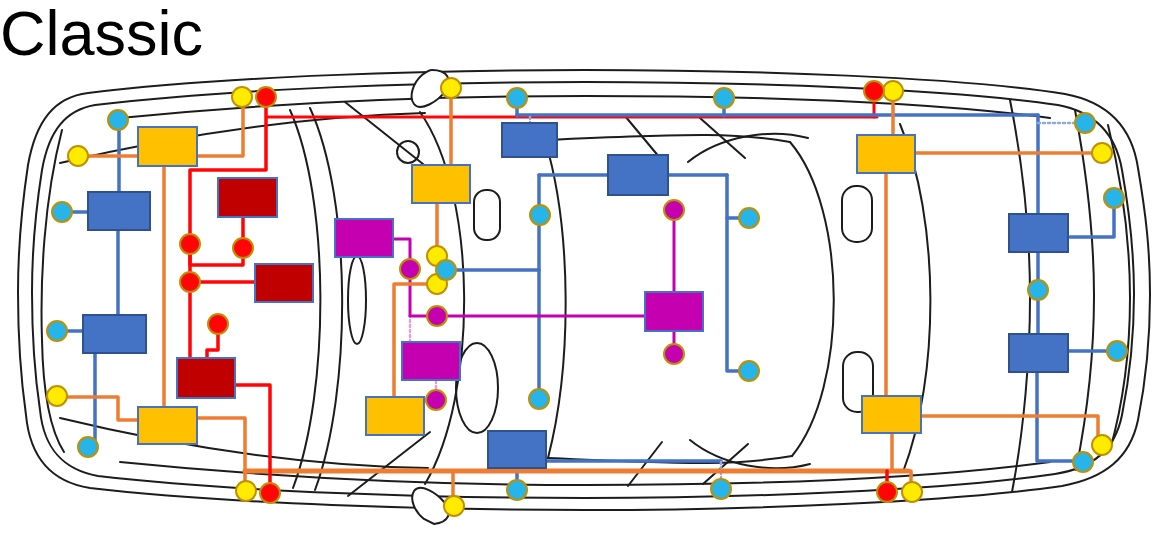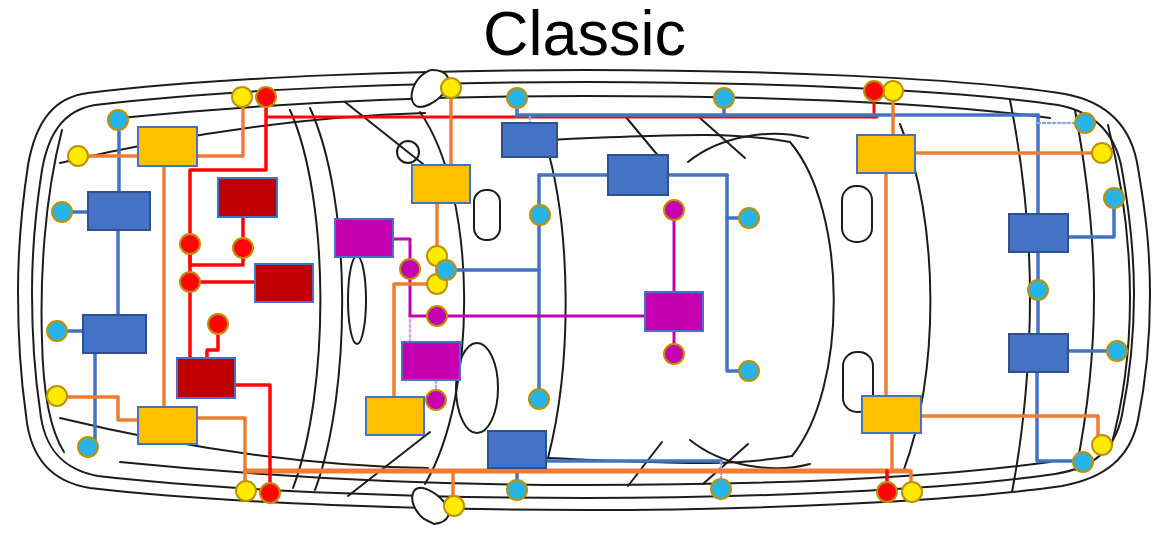--- a/index.html
+++ b/index.html
@@ -1,19 +1,19 @@
 <!DOCTYPE html>
 <html><head>
 <meta charset="utf-8">
 <style>
   html,body{margin:0;padding:0;background:#ffffff;}
   #stage{position:relative;width:1169px;height:534px;background:#ffffff;overflow:hidden;
          font-family:"Liberation Sans", sans-serif;}
   #diagram-svg{position:absolute;left:0;top:0;}
-  #title{position:absolute;left:0;top:0;width:100%;text-align:center;
+  #title{position:absolute;left:0;top:0;width:100%;
          font-size:63px;line-height:1.05;color:#000;font-family:"Liberation Sans",sans-serif;}
   .car line, .car path{fill:none;stroke:#1c1c1c;stroke-width:2;stroke-linecap:round;}
   .car .fill-white{fill:#ffffff;}
   .car ellipse, .car rect, .car circle{fill:none;stroke:#1c1c1c;stroke-width:2;}
 </style>
 </head>
 <body>
 
 <div id="stage">
   <svg id="diagram-svg" width="1169" height="534" viewBox="0 0 1169 534">

